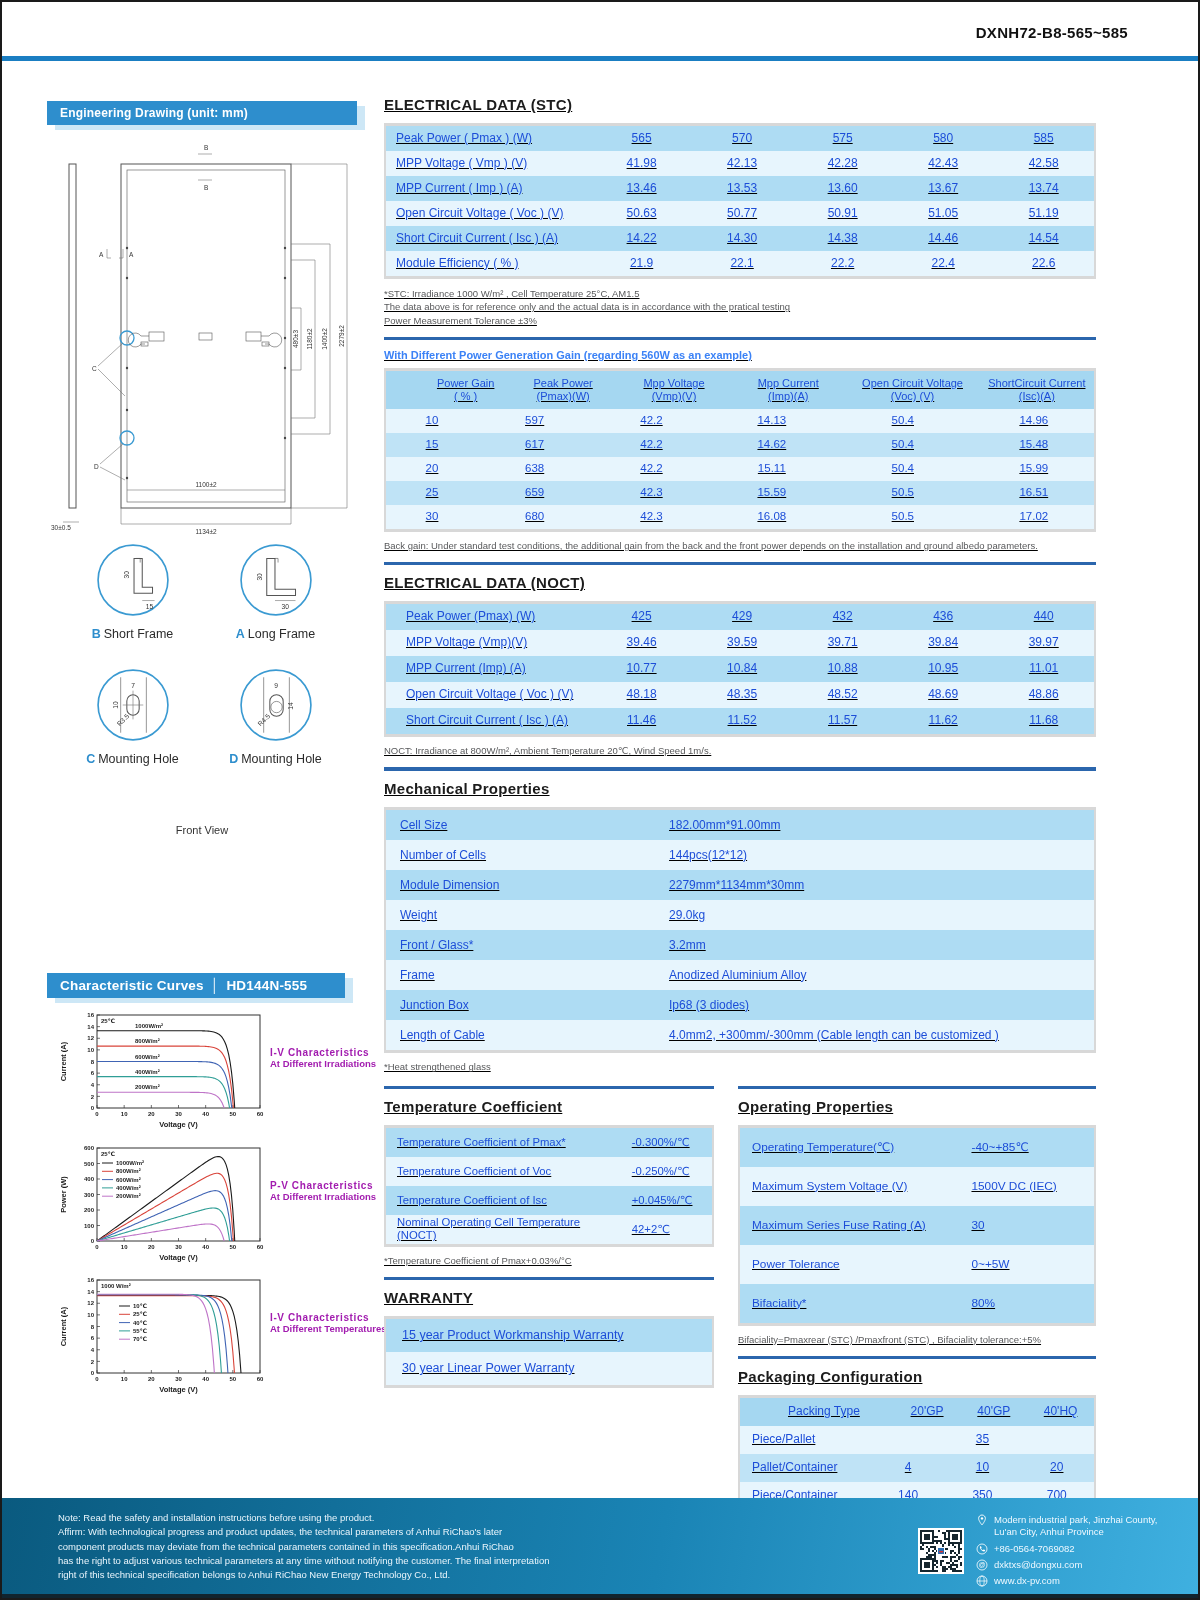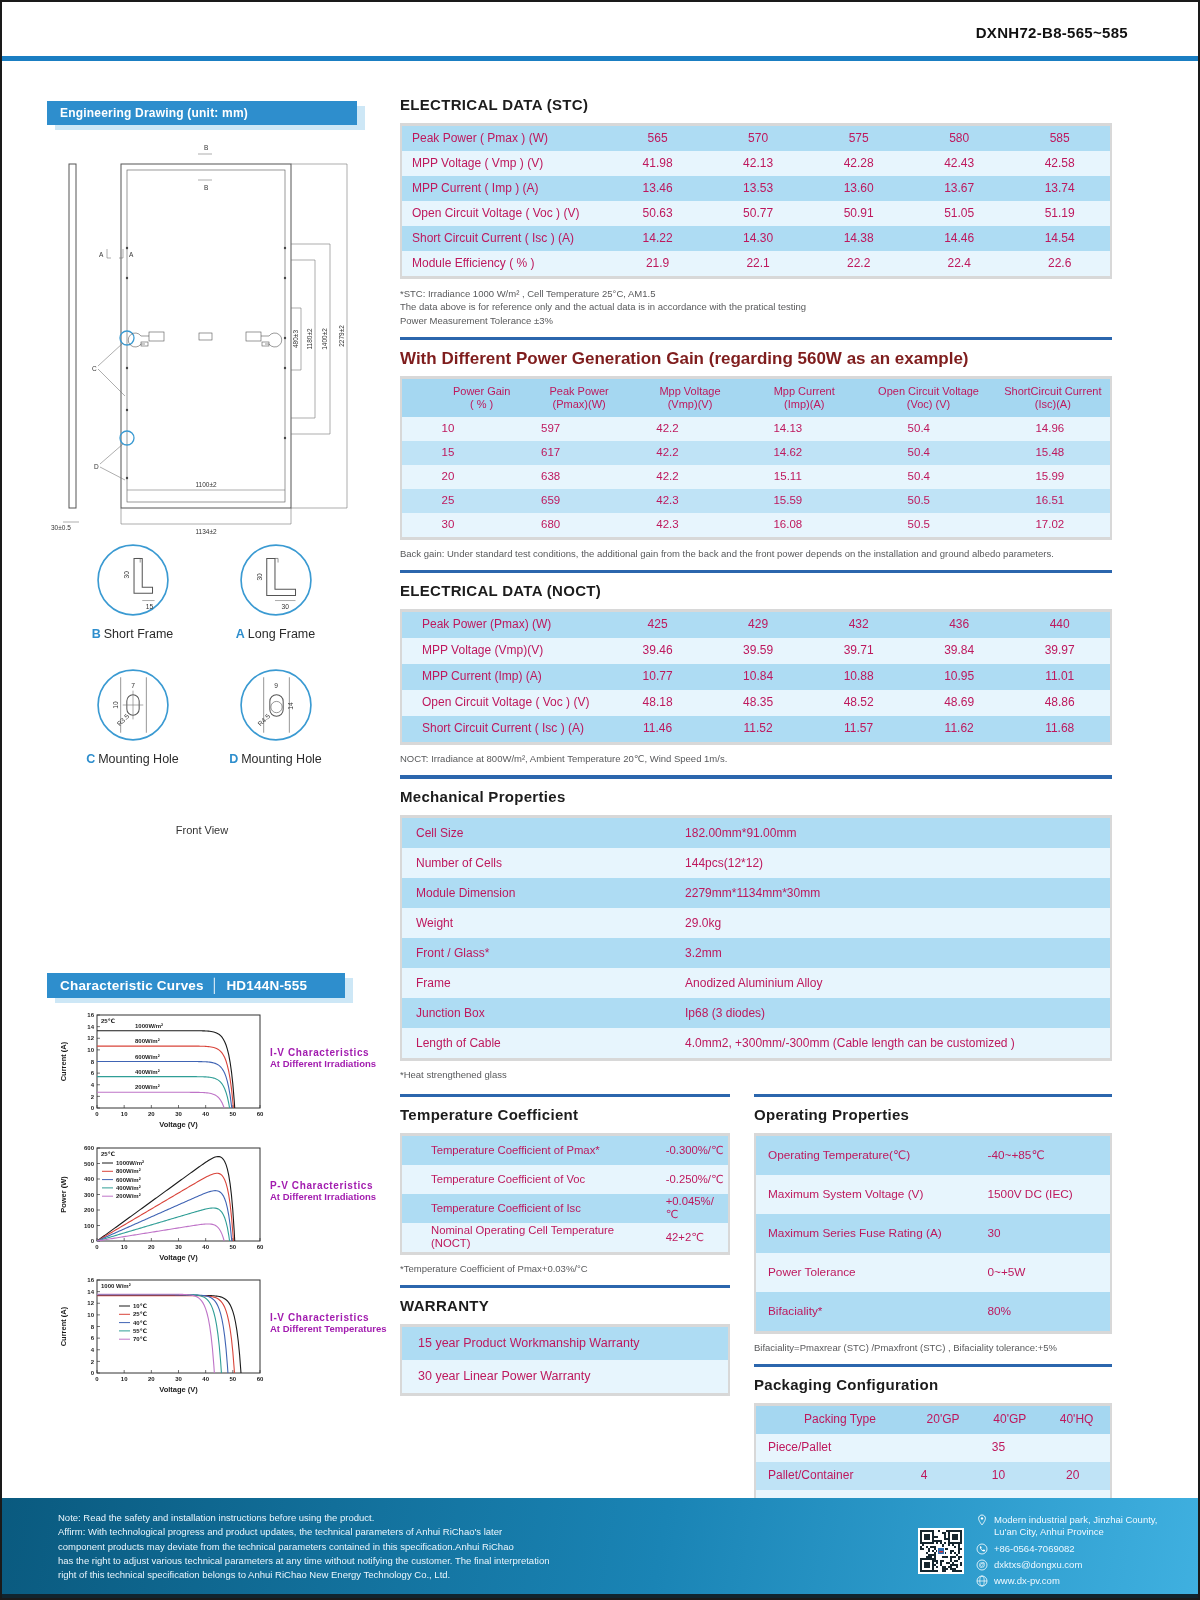--- a/index.html
+++ b/index.html
@@ -40,54 +40,54 @@
   .chart-svg{width:215px;height:138px;}
   .chart-side{position:absolute;left:213px;top:42px;width:132px;color:#a21caf;}
   .cs-t{font-weight:bold;font-size:10px;letter-spacing:.6px;}
   .cs-s{font-weight:bold;font-size:9.5px;}
   text.tick{font-size:6px;fill:#222;font-weight:bold;}
   text.axis-label{font-size:7.5px;font-weight:bold;fill:#1b1b1b;}
   text.anno{font-size:6px;font-weight:bold;fill:#1b1b1b;}
   text.clabel{font-size:6px;font-weight:bold;fill:#1b1b1b;}
 
   
-  .rightcol{position:absolute;left:398px;top:94px;width:712px;}
+  .rightcol{position:absolute;left:382px;top:94px;width:712px;text-decoration:underline;}
   .h2{font-size:15px;font-weight:bold;color:#1c1c1c;margin:0 0 10px;letter-spacing:.3px;}
-  .h3{font-size:17px;font-weight:bold;color:#7f1d1d;margin:0 0 7px;}
+  .h3{font-size:11px;font-weight:bold;color:#3b82f6;margin:0 0 7px;}
   .twrap{background:#d8d8d8;padding:3px 2px;}
   .fnote{font-size:9.5px;color:#58595b;line-height:1.4;margin-top:7px;}
   hr.blue{border:0;height:3px;background:var(--rule,#2b66ad);margin:10px 0 9px;}
   hr.thick{height:4px;}
   .cols{display:flex;gap:24px;margin-top:2px;}
   .col-l{width:330px;}
   .col-r{width:358px;}
   .warr-hr{margin-top:42px;}
   .pack-hr{margin-top:14px;}
 
   
-  .table{width:100%;color:#be185d;font-size:12px;}
+  .table{width:100%;color:#1d4ed8;font-size:12px;}
   .tr{display:grid;align-items:center;}
   .td{text-align:center;padding:0 2px;}
   .td div{line-height:1.15;}
   .shade-a .tr:nth-child(odd){background:var(--rowdark,#aedcf3);}
   .shade-a .tr:nth-child(even){background:var(--rowlight,#e7f5fd);}
   .shade-b .tr:first-child{background:var(--rowhead,#a5d7f1);padding-left:36px;}
   .shade-b .tr:nth-child(even){background:var(--rowlight,#e7f5fd);}
   .shade-b .tr:nth-child(odd):not(:first-child){background:var(--rowmid,#bfe3f6);}
 
   .stc-t .tr{grid-template-columns:29% 14.2% 14.2% 14.2% 14.2% 14.2%;height:25px;}
   .stc-t .td:first-child{text-align:left;padding-left:10px;}
   .gain-t .tr{grid-template-columns:13% 16% 17% 17% 20% 17%;height:24px;font-size:11.5px;}
   .gain-t .tr:first-child{height:38px;font-size:11px;}
   .noct-t .tr{grid-template-columns:29% 14.2% 14.2% 14.2% 14.2% 14.2%;height:26px;}
   .noct-t .td:first-child{text-align:left;padding-left:20px;}
   .mech-t .tr{grid-template-columns:38% 62%;height:30px;}
   .mech-t .td{text-align:left;padding-left:14px;}
   .temp-t .tr{grid-template-columns:72% 28%;height:29px;font-size:11.3px;}
-  .temp-t .td{text-align:left;padding-left:29px;}
+  .temp-t .td{text-align:left;padding-left:11px;}
   .oper-t .tr{grid-template-columns:62% 38%;height:39px;font-size:11.8px;}
   .oper-t .td{text-align:left;padding-left:12px;}
   .warr-t .tr{grid-template-columns:100%;height:33px;font-size:12.5px;}
   .warr-t .td{text-align:left;padding-left:16px;}
   .pack-t .tr{grid-template-columns:37% 21% 21% 21%;height:28px;}
   .pack-t .td:first-child{text-align:left;padding-left:12px;}
 
   
   .footer{position:absolute;left:0;right:0;top:1496px;bottom:0;
           background:linear-gradient(100deg,#0a5a7f 0%,#1a84b5 55%,#3fb0e0 100%);

